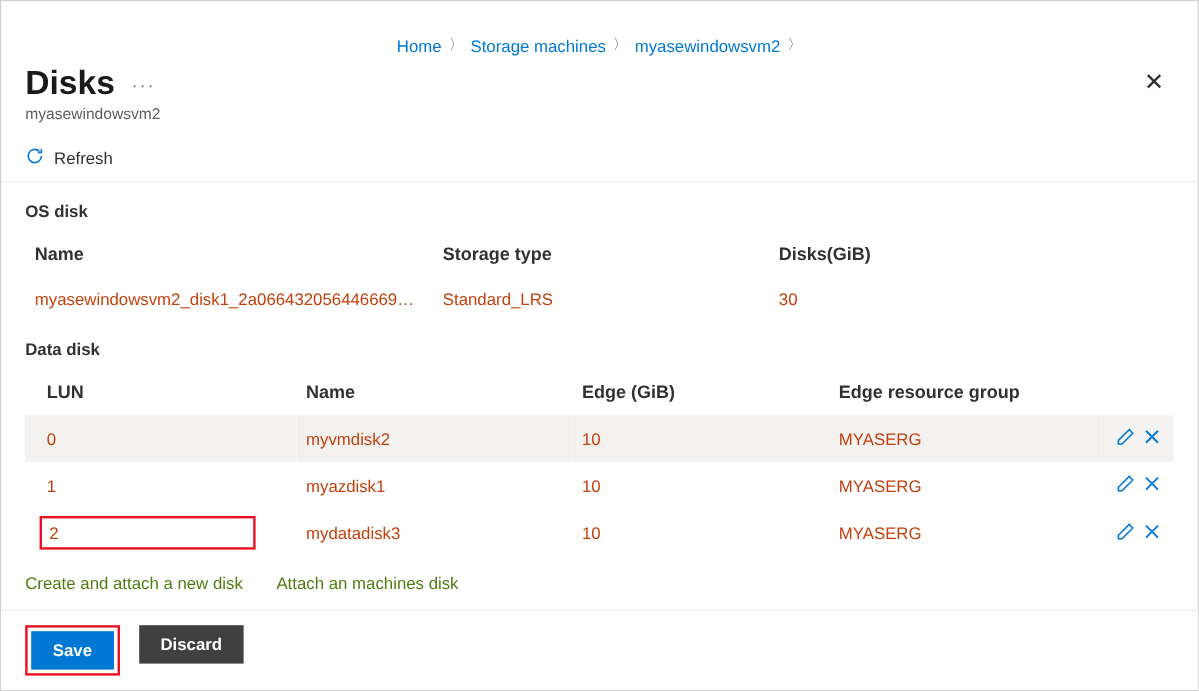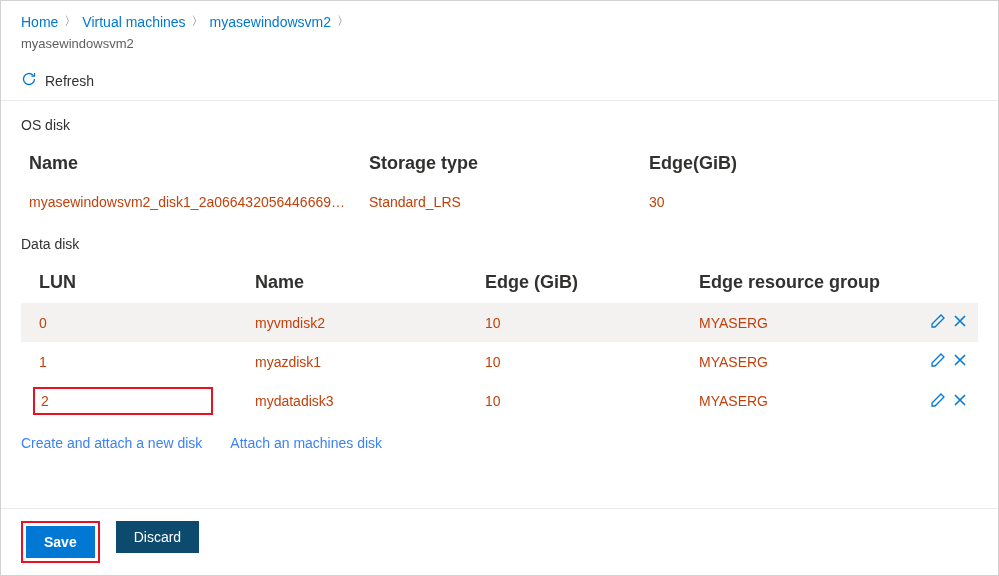--- a/index.html
+++ b/index.html
@@ -10,22 +10,23 @@
     background: #fff;
     width: 999px;
     height: 576px;
     overflow: hidden;
     border: 1px solid #d1d1d1;
   }
   .breadcrumb {
     display: flex;
     align-items: center;
     gap: 6px;
-    padding: 12px 20px 4px 20px;
-    font-size: 14px;
+    padding: 28px 20px 4px 20px;
+    font-size: 14px;
+    justify-content: center;
   }
   .breadcrumb a { color: #0078d4; text-decoration: none; cursor: pointer; }
   .breadcrumb .sep { color: #605e5c; font-size: 12px; }
   .title-row {
     display: flex;
     align-items: center;
     padding: 2px 20px 0 20px;
   }
   .title-row h1 {
     font-size: 28px;
@@ -56,33 +57,33 @@
     gap: 8px;
     cursor: pointer;
     font-size: 14px;
     color: #323130;
   }
   .icon-refresh svg { width: 16px; height: 16px; }
   .section {
     padding: 16px 20px 0 20px;
   }
   .section-title {
-    font-weight: 400;
+    font-weight: 700;
     font-size: 14px;
     padding-bottom: 10px;
   }
   table {
     width: 100%;
     border-collapse: collapse;
     table-layout: fixed;
   }
   th {
     text-align: left;
     font-weight: 600;
-    font-size: 18px;
+    font-size: 15px;
     padding: 10px 8px;
     color: #323130;
   }
   td {
     padding: 10px 8px;
     font-size: 14px;
     color: #c2410c;
     white-space: nowrap;
     overflow: hidden;
     text-overflow: ellipsis;
@@ -111,21 +112,21 @@
     display: inline-flex;
     gap: 6px;
     justify-content: flex-end;
   }
   .row-actions svg { width: 16px; height: 16px; cursor: pointer; }
   .links-row {
     display: flex;
     gap: 28px;
     padding: 14px 20px 12px 20px;
   }
-  .links-row a { color: #3b82f6; cursor: pointer; text-decoration: none; font-size: 14px; }
+  .links-row a { color: #4d7c0f; cursor: pointer; text-decoration: none; font-size: 14px; }
   .footer {
     position: absolute;
     bottom: 0;
     left: 0;
     right: 0;
     padding: 12px 20px;
     border-top: 1px solid #edebe9;
     display: flex;
     gap: 16px;
     background: #fff;
@@ -137,44 +138,51 @@
     border: none;
     cursor: pointer;
     font-family: inherit;
   }
   .btn-primary {
     background: #0078d4;
     color: #fff;
     font-weight: 600;
   }
   .btn-secondary {
-    background: #0c4a6e;
+    background: #404040;
     color: #fff;
+    font-weight: bold;
   }
   .save-hilite {
     border: 2px solid #e81123;
     padding: 3px;
     display: inline-block;
   }
   .content-wrap { position: relative; height: 100%; }
 </style>
 </head>
 <body>
 
 <div class="content-wrap">
 
   <nav class="breadcrumb">
     <a>Home</a>
     <span class="sep">〉</span>
-    <a>Virtual machines</a>
+    <a>Storage machines</a>
     <span class="sep">〉</span>
     <a>myasewindowsvm2</a>
     <span class="sep">〉</span>
   </nav>
 
+  <div class="title-row">
+    <h1>Disks</h1>
+    <span class="dots">···</span>
+    <span class="spacer"></span>
+    <span class="close-x">✕</span>
+  </div>
 
   <div class="subtitle">myasewindowsvm2</div>
 
   <div class="toolbar">
     <div class="refresh">
       <span class="icon-refresh">
         <svg viewBox="0 0 16 16" fill="none" stroke="#0078d4" stroke-width="1.3">
           <path d="M13.5 8a5.5 5.5 0 1 1-1.8-4.07"></path>
           <path d="M13.5 2v3h-3"></path>
         </svg>
@@ -183,21 +191,21 @@
     </div>
   </div>
 
   <div class="section">
     <div class="section-title">OS disk</div>
     <table class="os-table">
       <thead>
         <tr>
           <th>Name</th>
           <th>Storage type</th>
-          <th>Edge(GiB)</th>
+          <th>Disks(GiB)</th>
         </tr>
       </thead>
       <tbody>
         <tr>
           <td>myasewindowsvm2_disk1_2a066432056446669…</td>
           <td>Standard_LRS</td>
           <td>30</td>
         </tr>
       </tbody>
     </table>

